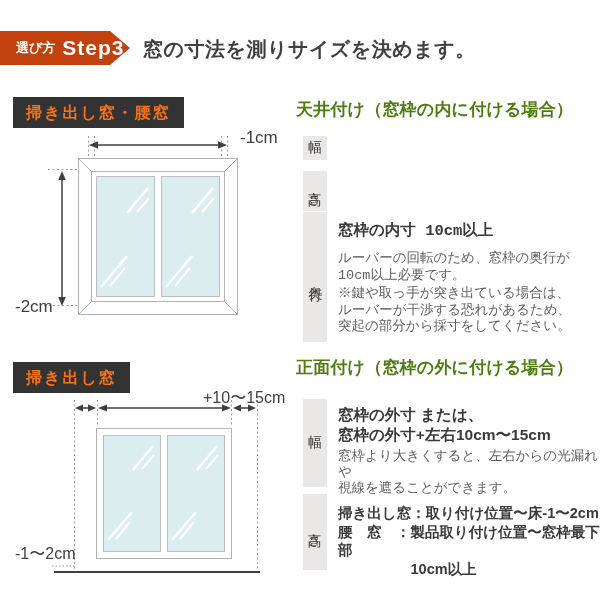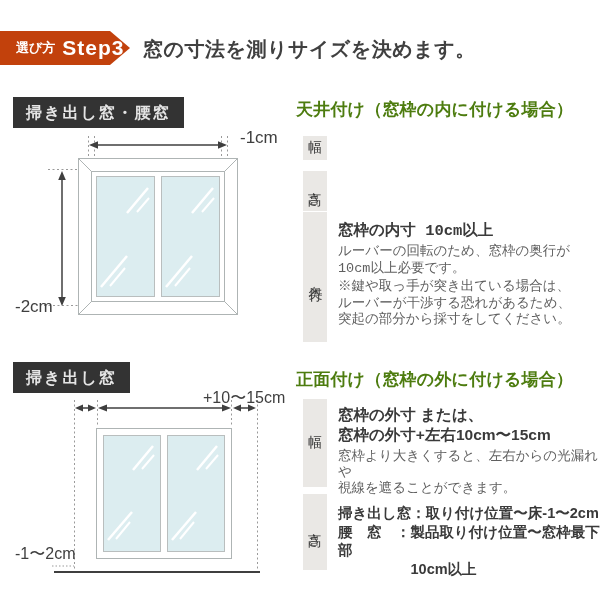--- a/index.html
+++ b/index.html
@@ -16,58 +16,58 @@
     clip-path:polygon(0 0,110px 0,130px 17px,110px 34px,0 34px);
     display:flex;align-items:center;padding-left:16px;box-sizing:border-box;
     color:#fff;gap:7px;
   }
   .badge-small{font-size:13px;font-weight:bold;}
   .badge-big{font-size:21px;font-weight:bold;letter-spacing:1px;}
   .page-title{left:143px;top:36px;font-size:20px;font-weight:bold;color:#404040;letter-spacing:.5px;}
 
   
   .sec-label{
-    background:#333333;color:#e5e5e5;font-size:16px;font-weight:bold;
+    background:#333333;color:#f97316;font-size:16px;font-weight:bold;
     letter-spacing:2px;line-height:31px;height:31px;padding:0 13px;white-space:nowrap;
   }
   .sec-label-1{left:13px;top:97px;}
   .sec-label-2{left:13px;top:362px;}
 
   
   .diagram{left:0;top:0;}
 
   
   .measure{font-size:16px;font-weight:500;color:#3f3f3f;white-space:nowrap;}
   .m-1cm{left:240px;top:128px;font-size:17px;}
   .m-2cm{left:15px;top:297px;font-size:17px;}
   .m-10-15{left:203px;top:388px;}
   .m-1-2{left:15px;top:544px;}
 
   
   .col-heading{font-size:17px;font-weight:bold;color:#4d7c0f;white-space:nowrap;letter-spacing:.2px;}
   .h-ceiling{left:296px;top:98px;}
-  .h-front{left:296px;top:368px;font-family:Liberation Mono, monospace;}
+  .h-front{left:296px;top:356px;font-family:Liberation Mono, monospace;}
 
   .row{display:flex;align-items:stretch;}
   .cell{
     width:24px;background:#eae8e5;color:#3c3c3c;font-size:14px;
     display:flex;align-items:center;justify-content:center;flex:0 0 24px;
   }
   .cell.v span{writing-mode:vertical-rl;text-orientation:upright;letter-spacing:2px;}
   .row-content{margin-left:11px;}
   .main{font-weight:bold;color:#3a3a3a;font-size:15.5px;line-height:19px;white-space:pre-line;}
   .desc{font-size:13.5px;line-height:16.5px;color:#5f5f5f;white-space:pre-line;}
 
   .row-cw{left:303px;top:136px;height:24px;}
   .row-cw .main{line-height:24px;}
   .row-ch{left:303px;top:171px;height:40px;}
   .row-ch .main{line-height:40px;font-size:15px;}
   .row-cd{left:303px;top:212px;height:130px;font-family:Liberation Mono, monospace;}
   .row-cd .row-content{padding-top:10px;width:258px;}
-  .row-cd .desc{margin-top:3px;}
+  .row-cd .desc{margin-top:10px;}
   .row-cd .note{margin-top:2px;}
 
   .row-fw{left:303px;top:399px;height:88px;}
   .row-fw .row-content{padding-top:6px;width:262px;}
   .row-fw .main{line-height:19.5px;}
   .row-fw .desc{margin-top:4px;line-height:16px;}
   .row-fh{left:303px;top:494px;height:76px;}
   .row-fh .row-content{padding-top:10px;width:262px;}
   .row-fh .main{font-size:14.5px;line-height:18.5px;}
 </style>

